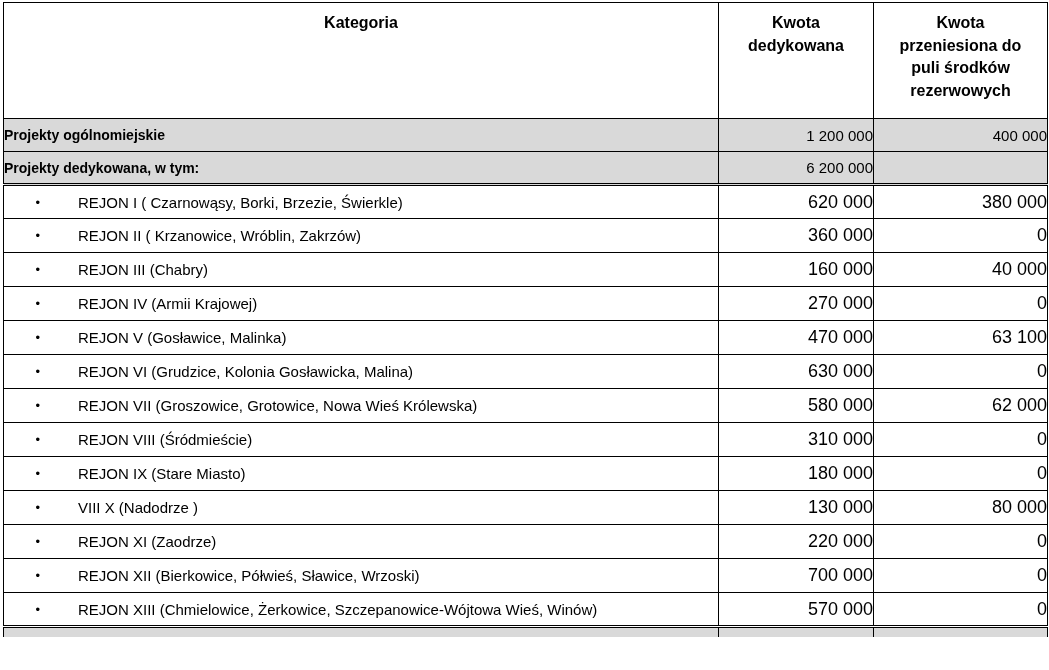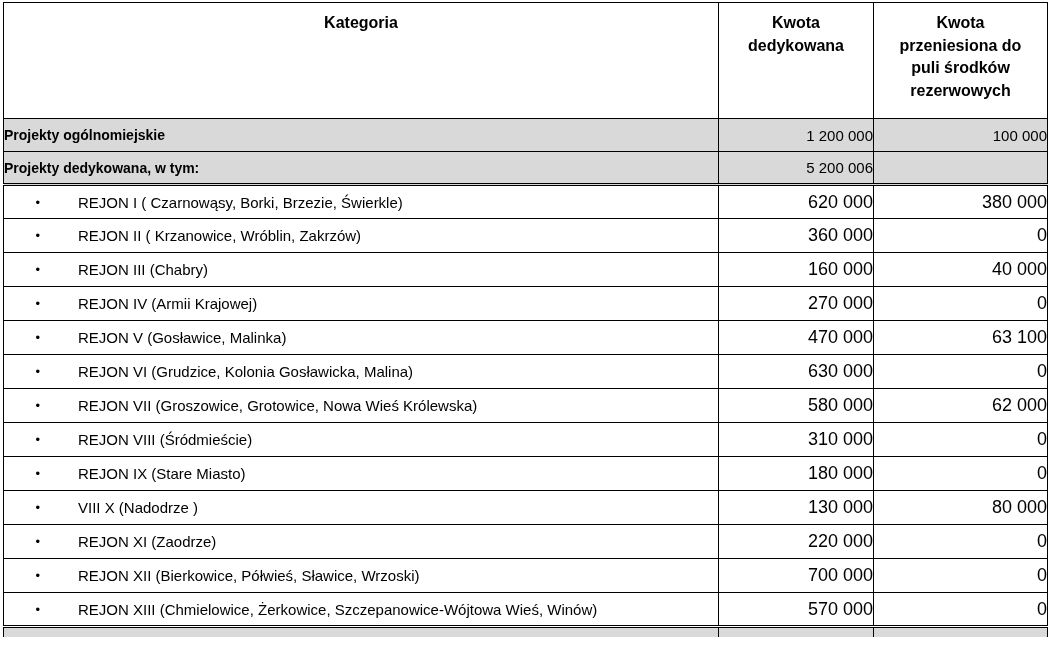--- a/index.html
+++ b/index.html
@@ -177,26 +177,26 @@
           </span>
         </th>
       </tr>
     </thead>
 
     <tbody>
 
       <tr class="group-row">
         <td class="group-label">Projekty ogólnomiejskie</td>
         <td class="group-amount">1 200 000</td>
-        <td class="group-amount">100 000</td>
+        <td class="group-amount">400 000</td>
       </tr>
 
       <tr class="group-row group-row-last">
         <td class="group-label">Projekty dedykowana, w tym:</td>
-        <td class="group-amount">5 200 006</td>
+        <td class="group-amount">6 200 000</td>
         <td class="group-amount"></td>
       </tr>
 
       <tr class="detail-row">
         <td class="detail-label">
           <span class="bullet-wrap">
             <span class="bullet">•</span>
             <span class="detail-text">REJON I ( Czarnowąsy, Borki, Brzezie, Świerkle)</span>
           </span>
         </td>

